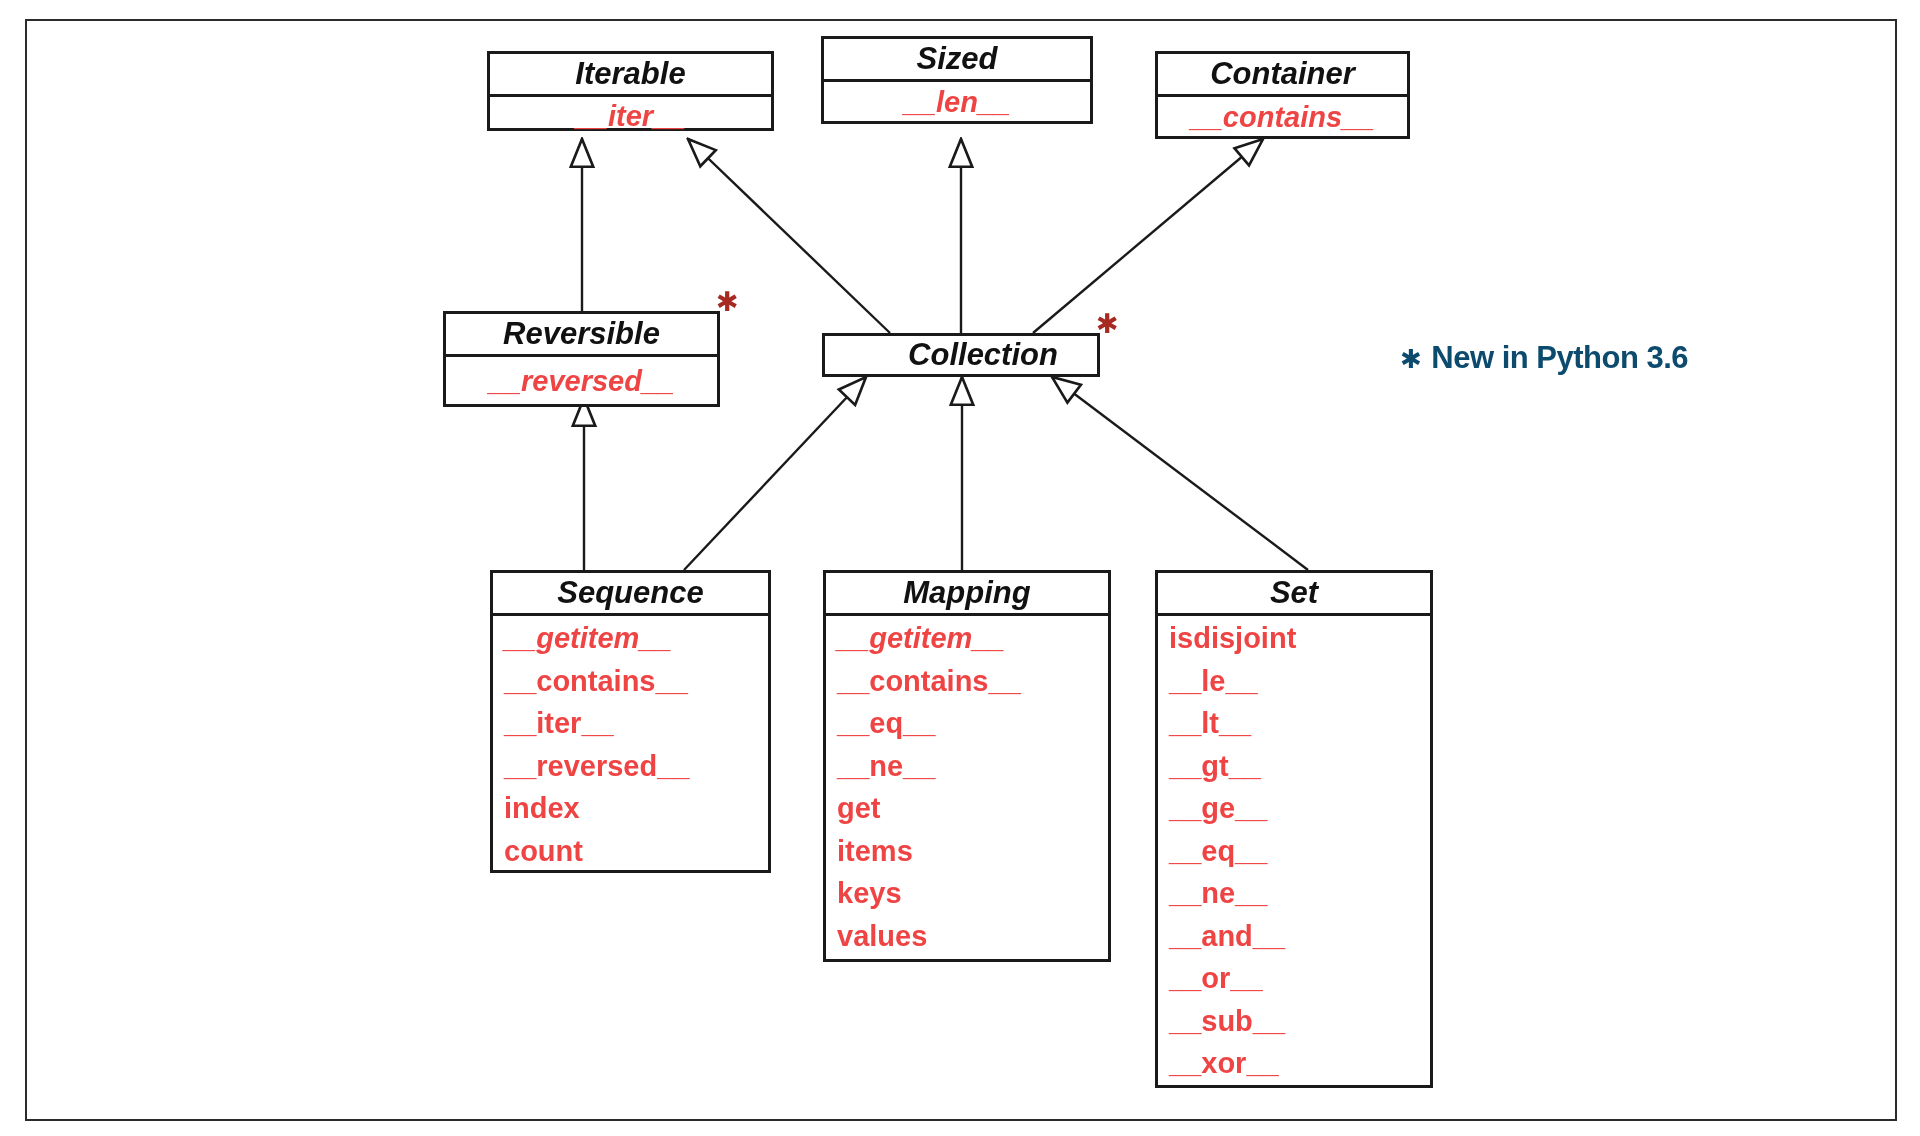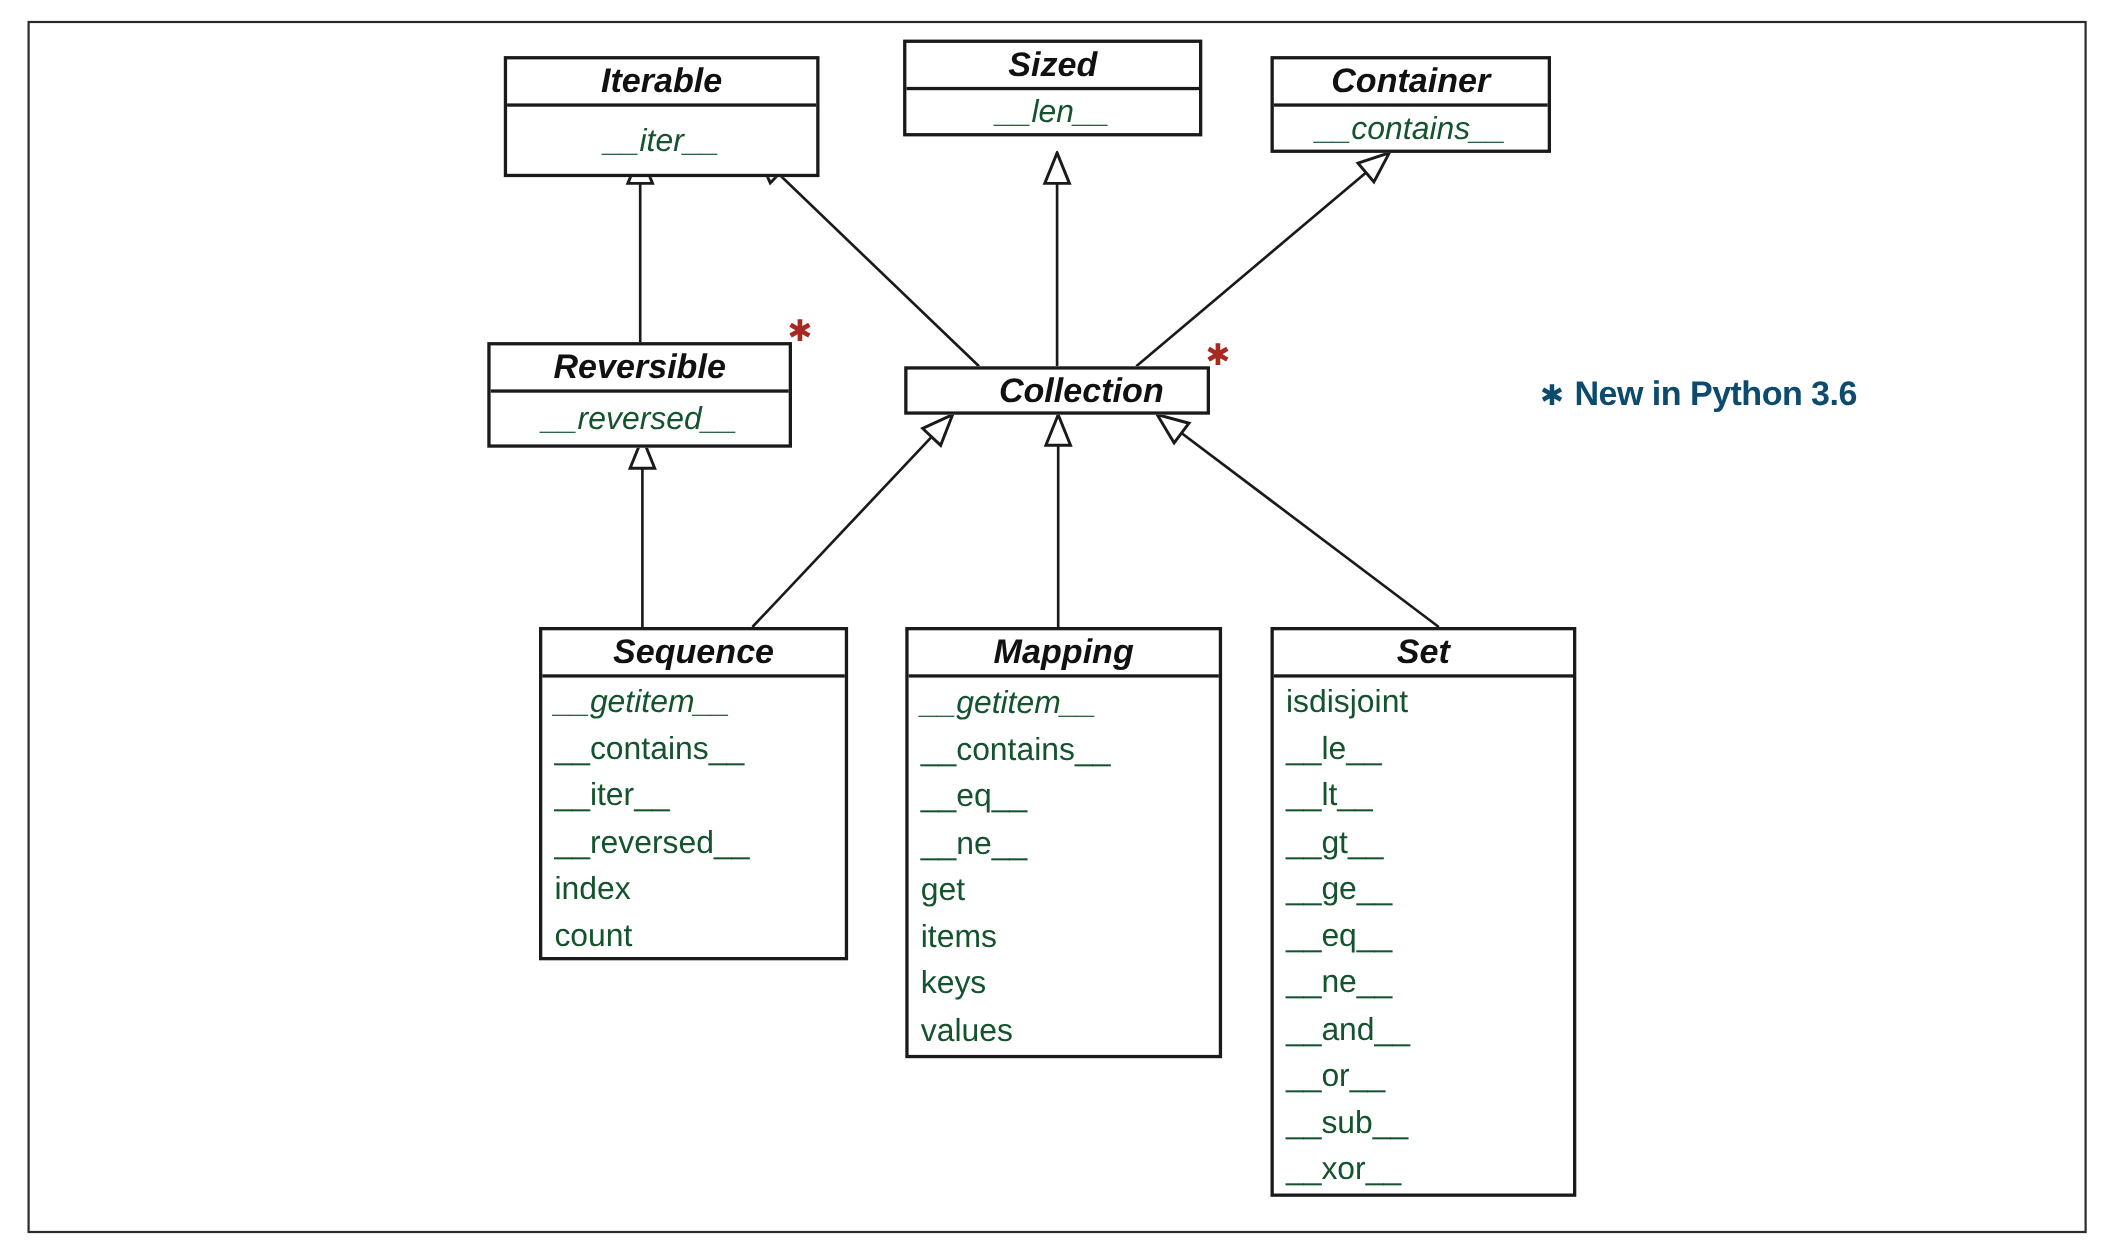--- a/index.html
+++ b/index.html
@@ -15,23 +15,23 @@
   .cbox{
     position:absolute;z-index:2;background:#fff;border:3px solid #1a1a1a;
     box-sizing:border-box;display:flex;flex-direction:column;
   }
   .ctitle{
     flex:0 0 40px;border-bottom:3px solid #1a1a1a;
     display:flex;align-items:center;justify-content:center;
     font-weight:bold;font-style:italic;font-size:31px;color:#111;
   }
   .cbox.solo .ctitle{flex:1 1 auto;border-bottom:none;}
-  .cmethods{flex:1 1 auto;padding:1px 0 0 11px;display:flex;flex-direction:column;justify-content:center;}
+  .cmethods{flex:1 1 auto;padding:1px 0 0 11px;display:flex;flex-direction:column;justify-content:flex-start;}
   .cmethods.center{padding-left:0;align-items:center;justify-content:center;}
-  .m{font-size:29px;line-height:42.5px;color:#14532d;white-space:nowrap;}
+  .m{font-size:29px;line-height:42.5px;color:#ef4444;white-space:nowrap;font-weight:bold;}
   .cmethods.center .m{line-height:36px;}
   .it{font-style:italic;}
   .ast{
     position:absolute;z-index:3;font-size:27px;font-weight:bold;line-height:1;
     font-family:"DejaVu Sans",sans-serif;
   }
   .note{
     position:absolute;z-index:3;left:1370px;top:340px;
     font-size:31px;font-weight:bold;letter-spacing:-0.5px;white-space:nowrap;
   }
@@ -54,21 +54,21 @@
       <line x1="890" y1="333" x2="688" y2="139" marker-end="url(#tri)"></line>
       <line x1="961" y1="333" x2="961" y2="139" marker-end="url(#tri)"></line>
       <line x1="1033" y1="333" x2="1263" y2="139" marker-end="url(#tri)"></line>
       <line x1="584" y1="570" x2="584" y2="398" marker-end="url(#tri)"></line>
       <line x1="684" y1="570" x2="866" y2="377" marker-end="url(#tri)"></line>
       <line x1="962" y1="570" x2="962" y2="377" marker-end="url(#tri)"></line>
       <line x1="1308" y1="570" x2="1052" y2="377" marker-end="url(#tri)"></line>
     </g>
   </svg>
 
-  <div class="cbox" style="left:458px;top:51px;width:287px;height:110px;">
+  <div class="cbox" style="left:487px;top:51px;width:287px;height:80px;">
     <div class="ctitle">Iterable</div>
     <div class="cmethods center">
       <div class="m it">__iter__</div>
     </div>
   </div>
 
   <div class="cbox" style="left:821px;top:36px;width:272px;height:88px;">
     <div class="ctitle">Sized</div>
     <div class="cmethods center">
       <div class="m it">__len__</div>

